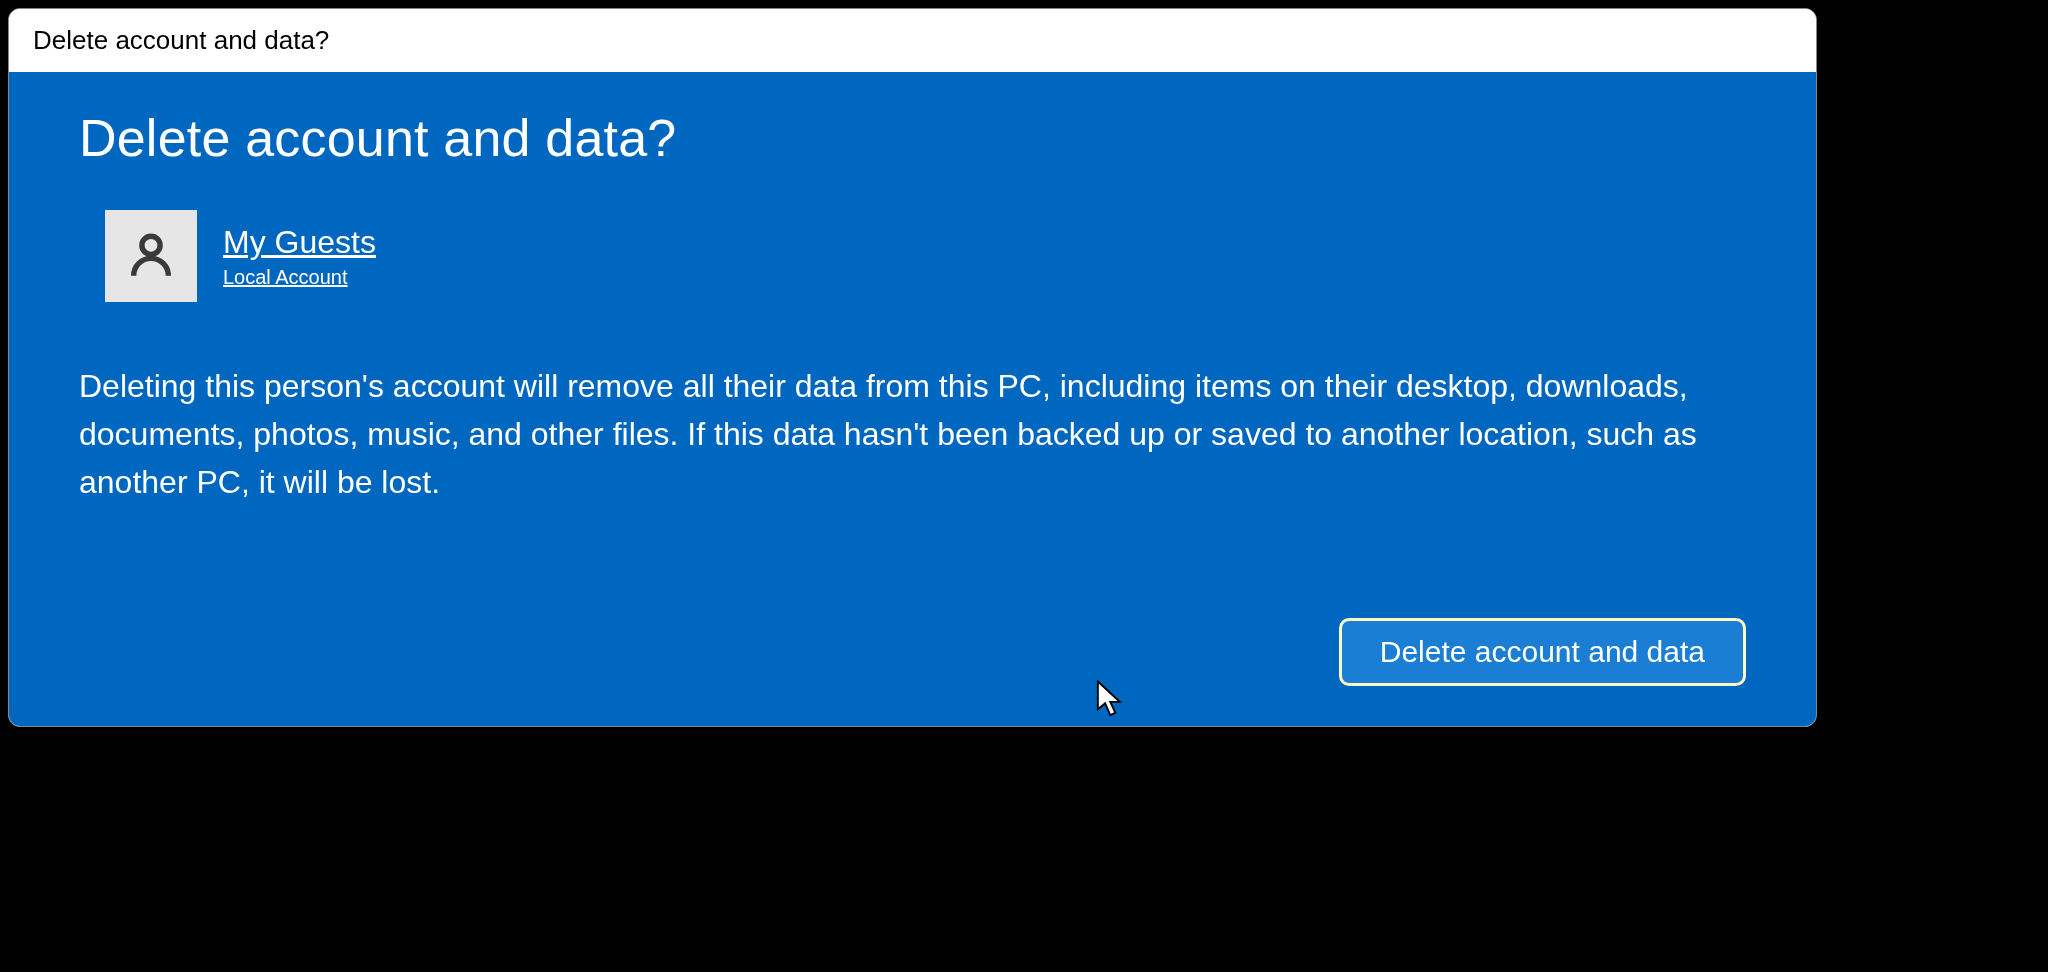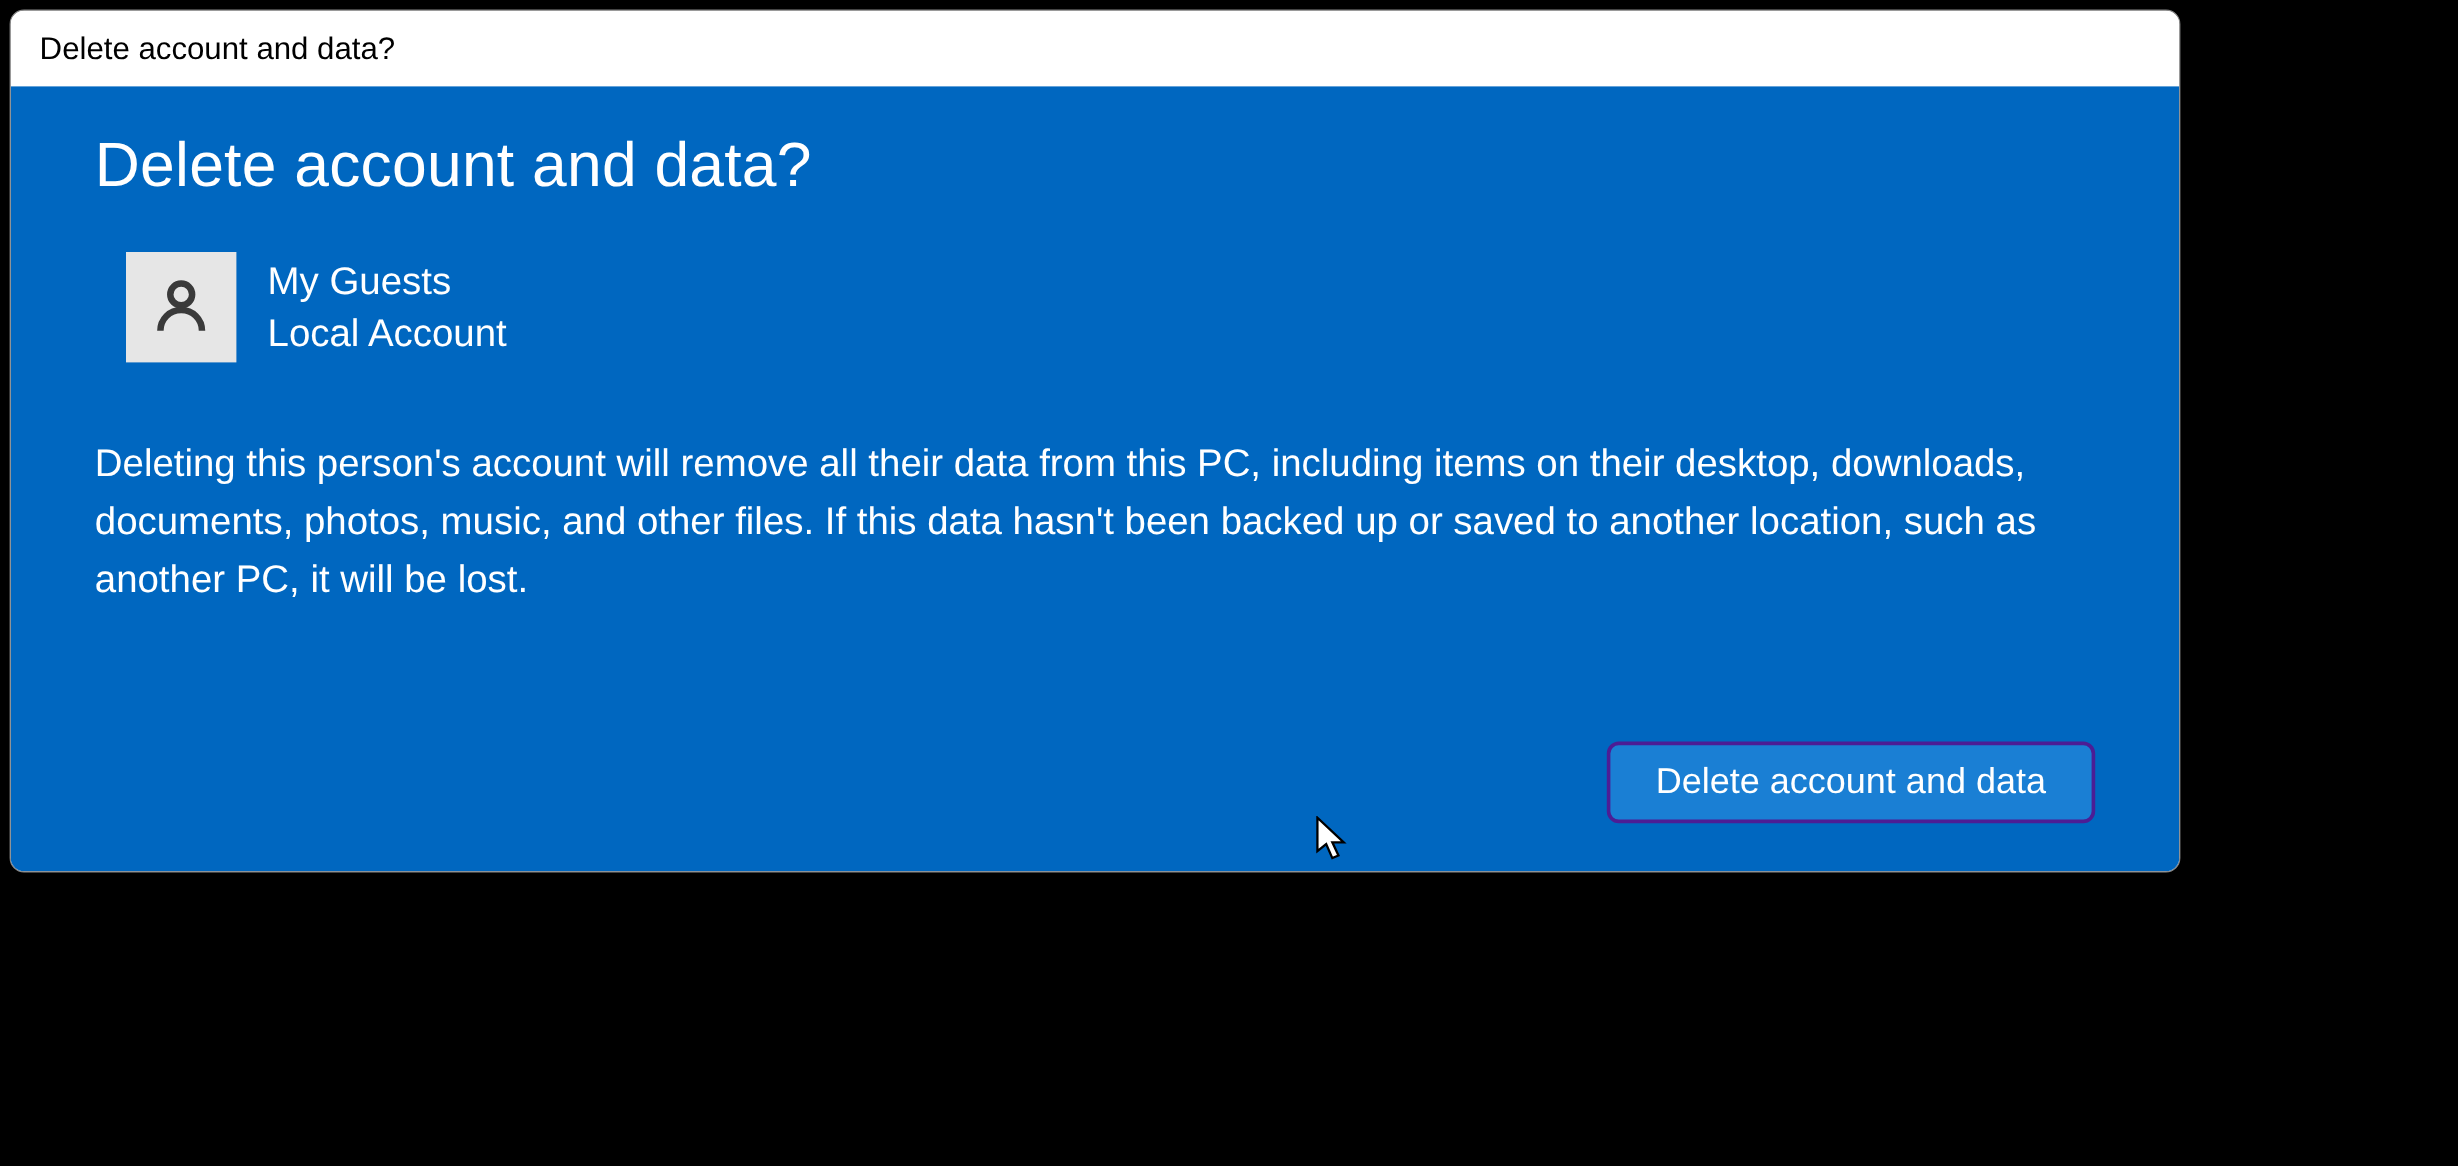--- a/index.html
+++ b/index.html
@@ -43,20 +43,21 @@
       font-weight: 400;
       margin-bottom: 42px;
       letter-spacing: 0.2px;
     }
     .account-row {
       display: flex;
       align-items: center;
       gap: 26px;
       margin-bottom: 60px;
       margin-left: 26px;
+      text-decoration: underline;
     }
     .avatar {
       width: 92px;
       height: 92px;
       background: #e6e6e6;
       display: flex;
       align-items: center;
       justify-content: center;
     }
     .avatar svg {
@@ -65,37 +66,37 @@
       stroke: #3a3a3a;
       fill: none;
       stroke-width: 2.5;
     }
     .account-name {
       font-size: 32px;
       font-weight: 400;
       line-height: 1.35;
     }
     .account-type {
-      font-size: 32px;
+      font-size: 20px;
       font-weight: 400;
       line-height: 1.35;
     }
     .warning-text {
       font-size: 32px;
       line-height: 1.5;
       font-weight: 400;
       margin-bottom: 112px;
     }
     .button-row {
       display: flex;
       justify-content: flex-end;
       gap: 26px;
     }
     .btn {
-      border: 3px solid #4c1d95;
+      border: 3px solid #fef9c3;
       background: transparent;
       color: #fff;
       font-size: 30px;
       font-family: inherit;
       padding: 14px 38px;
       border-radius: 10px;
       cursor: pointer;
       font-weight: 400;
     }
     .btn-primary {

